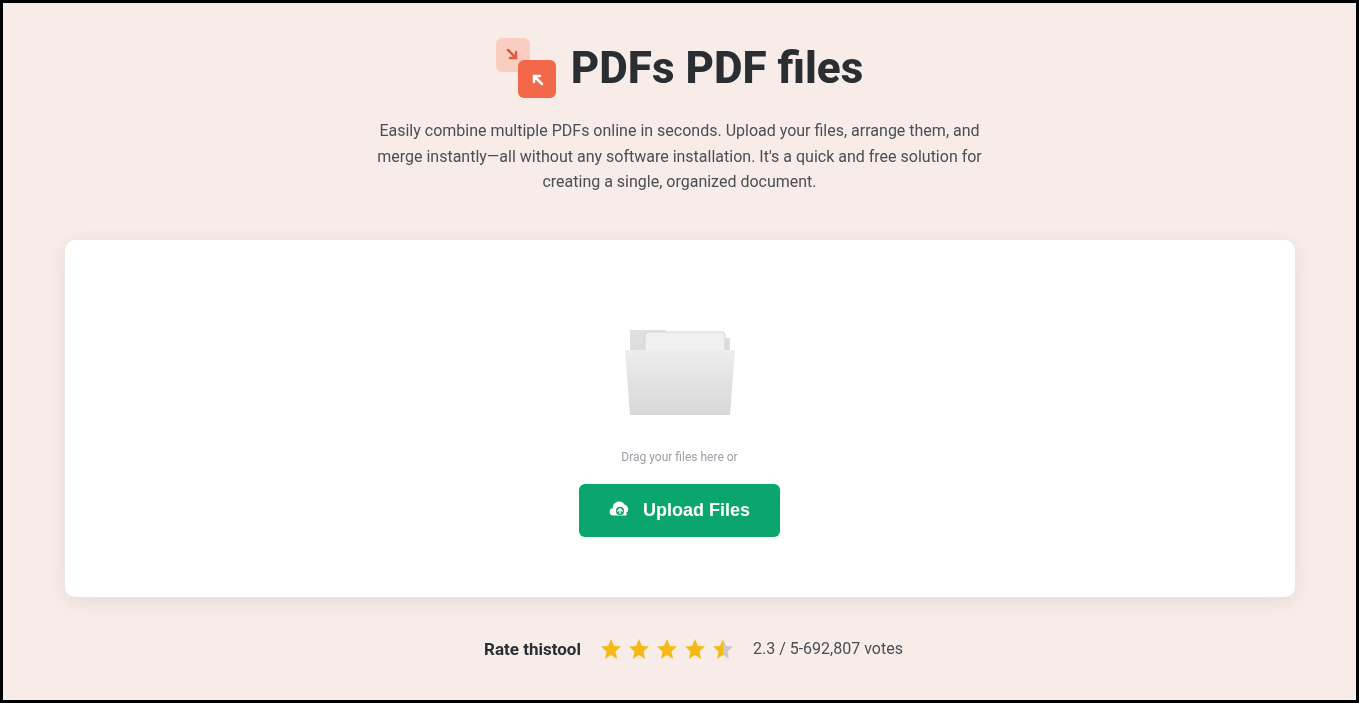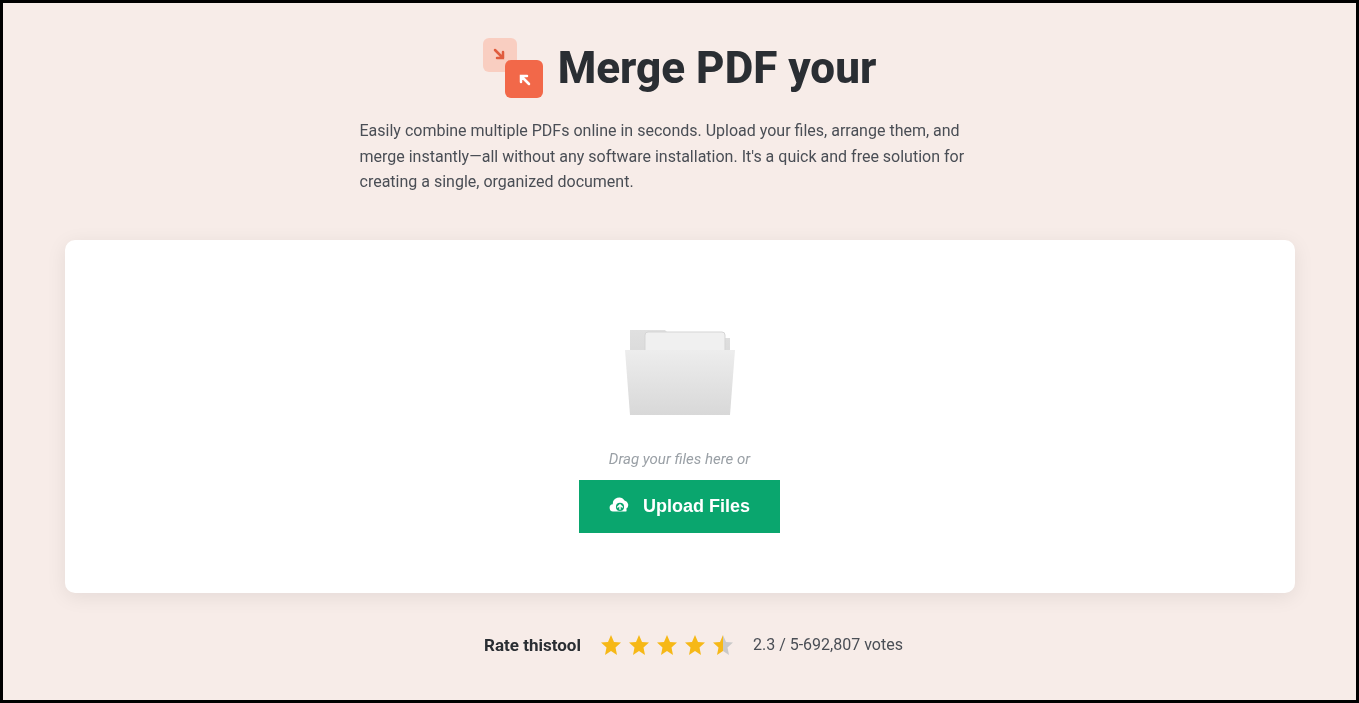--- a/index.html
+++ b/index.html
@@ -53,20 +53,21 @@
       align-items: center;
       justify-content: center;
     }
     h1 {
       font-size: 44px;
       font-weight: 800;
       color: #2a2e33;
     }
     .subtitle {
       max-width: 640px;
+      text-align: center;
       color: #4a4e55;
       font-size: 16px;
       line-height: 1.6;
       margin-bottom: 45px;
     }
     .upload-card {
       width: 1230px;
       background: #fff;
       border-radius: 10px;
       box-shadow: 0 4px 20px rgba(0,0,0,0.08);
@@ -75,29 +76,28 @@
       flex-direction: column;
       align-items: center;
     }
     .folder-icon {
       width: 130px;
       height: 110px;
       margin-bottom: 30px;
     }
     .drag-text {
       color: #9aa0a6;
-      font-size: 15px;
-      margin-bottom: 12px;
-      font-style: italic;
+      font-size: 12px;
+      margin-bottom: 20px;
     }
     .upload-btn {
       background: #0aa66e;
       color: #fff;
       border: none;
-      border-radius: 0;
+      border-radius: 6px;
       padding: 16px 30px;
       font-size: 18px;
       font-weight: 700;
       cursor: pointer;
       display: flex;
       align-items: center;
       gap: 12px;
     }
     .cloud-icon {
       width: 22px;
@@ -138,21 +138,21 @@
       <svg width="14" height="14" viewBox="0 0 14 14">
         <path d="M2 2 L10 10 M10 4 L10 10 L4 10" stroke="#e05c3e" stroke-width="2.5" fill="none" stroke-linecap="round"></path>
       </svg>
     </div>
     <div class="sq-front">
       <svg width="14" height="14" viewBox="0 0 14 14">
         <path d="M12 12 L4 4 M4 10 L4 4 L10 4" stroke="#fff" stroke-width="2.5" fill="none" stroke-linecap="round"></path>
       </svg>
     </div>
   </div>
-  <h1>Merge PDF your</h1>
+  <h1>PDFs PDF files</h1>
 </div>
 
 <p class="subtitle">Easily combine multiple PDFs online in seconds. Upload your files, arrange them, and merge instantly—all without any software installation. It's a quick and free solution for creating a single, organized document.</p>
 
 <div class="upload-card">
   <svg class="folder-icon" viewBox="0 0 130 110">
     <defs>
       <linearGradient id="fg1" x1="0" y1="0" x2="0" y2="1">
         <stop offset="0" stop-color="#e0e0e0"></stop>
         <stop offset="1" stop-color="#cfcfcf"></stop>

